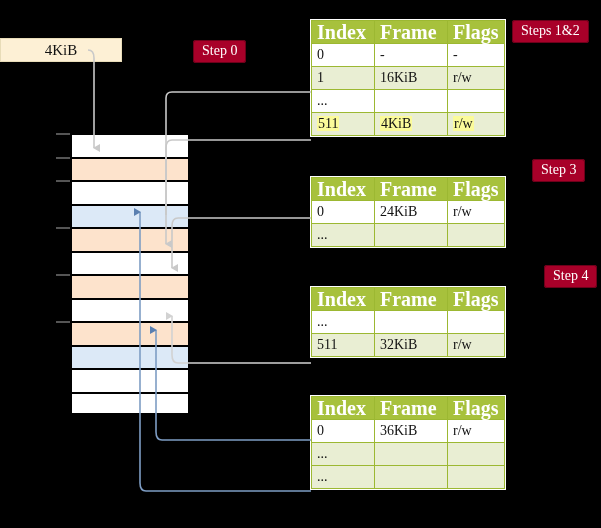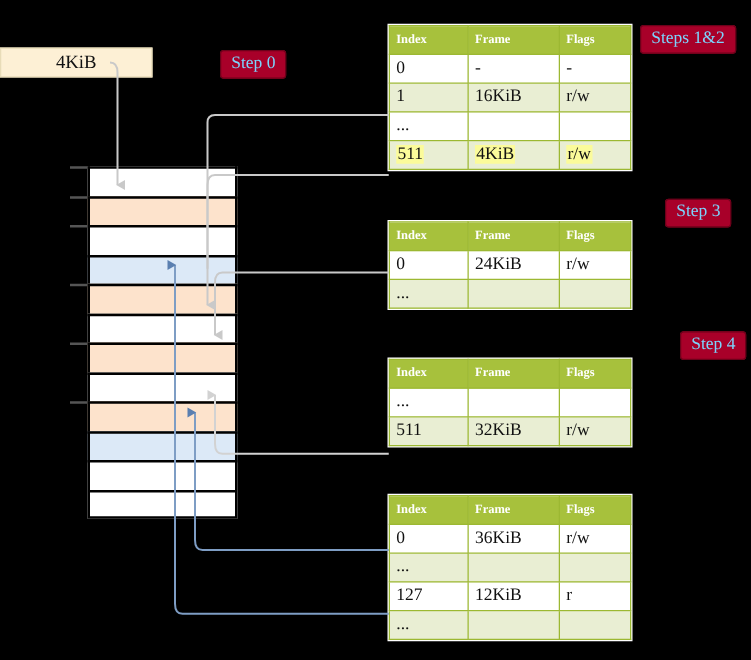--- a/index.html
+++ b/index.html
@@ -6,31 +6,31 @@
   body{width:601px;height:528px;position:relative;overflow:hidden;
        font-family:"Liberation Serif",serif;}
   .canvas{position:absolute;left:0;top:0;width:601px;height:528px;}
 
   
   .vabox{position:absolute;background:#fdf0d5;border:1px solid #e8dcb8;
          display:flex;align-items:center;justify-content:center;
          font-size:15px;color:#111;}
 
   
-  .badge{position:absolute;background:#a80029;color:#7dd3fc;font-size:14px;
+  .badge{position:absolute;background:#a80029;color:#ffffff;font-size:14px;
          padding:3px 9px 4px 9px;border-radius:3px;white-space:nowrap;
          box-shadow:0 0 0 1px #6d001a inset;}
 
   
   .ptable{position:absolute;border-collapse:collapse;background:#fff;
           box-shadow:0 0 0 1px #fff;}
   .ptable td,.ptable th{border:1px solid #9cb832;font-size:14px;
           padding:2px 5px;color:#111;text-align:left;font-weight:normal;
           height:18px;line-height:18px;}
-  .ptable th{background:#a7c13c;color:#fff;font-weight:bold;font-size:10px;margin-top:37px;}
+  .ptable th{background:#a7c13c;color:#fff;font-weight:bold;font-size:20px;margin-top:37px;}
   .ptable td.c0{width:52px;}
   .ptable td.c1{width:62px;}
   .ptable td.c2{width:46px;}
   .ptable tr.alt td{background:#e9eed3;}
   .ptable tr.plain td{background:#fff;}
   .hl{background:#fbfb9a;padding:0 1px;}
 
   
   .memcol{position:absolute;}
   .memrow{position:absolute;left:0;box-sizing:border-box;
@@ -159,36 +159,31 @@
           <tr class="plain">
             <td class="c0">0</td>
             <td class="c1">36KiB</td>
             <td class="c2">r/w</td>
           </tr>
           <tr class="alt">
             <td class="c0">...</td>
             <td class="c1"></td>
             <td class="c2"></td>
           </tr>
-          <tr class="plain">
-            <td class="c0">127</td>
-            <td class="c1">12KiB</td>
-            <td class="c2">r</td>
-          </tr>
           <tr class="alt">
             <td class="c0">...</td>
             <td class="c1"></td>
             <td class="c2"></td>
           </tr>
         </tbody>
       </table>
     </div>
 
   <div id="badges-host">
-      <div class="badge" style="left: 176px; top: 40px;">Step 0</div>
+      <div class="badge" style="left: 193px; top: 40px;">Step 0</div>
       <div class="badge" style="left: 512px; top: 20px;">Steps 1&amp;2</div>
       <div class="badge" style="left: 532px; top: 159px;">Step 3</div>
       <div class="badge" style="left: 544px; top: 265px;">Step 4</div>
     </div>
 
   <svg class="arrows" viewBox="0 0 601 528">
     <defs>
       <marker id="dn" markerWidth="10" markerHeight="10" refX="5" refY="8" orient="auto" markerUnits="userSpaceOnUse">
         <path d="M1,2 L9,2 L5,9 Z" fill="#c9c9c9"></path>
       </marker>

